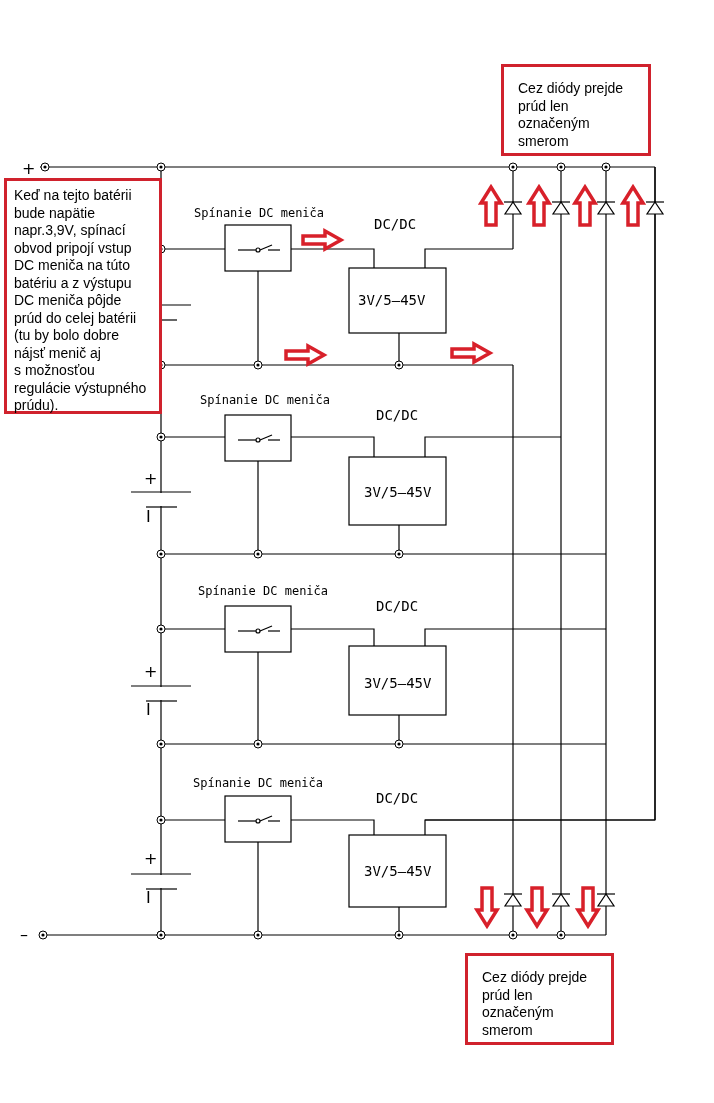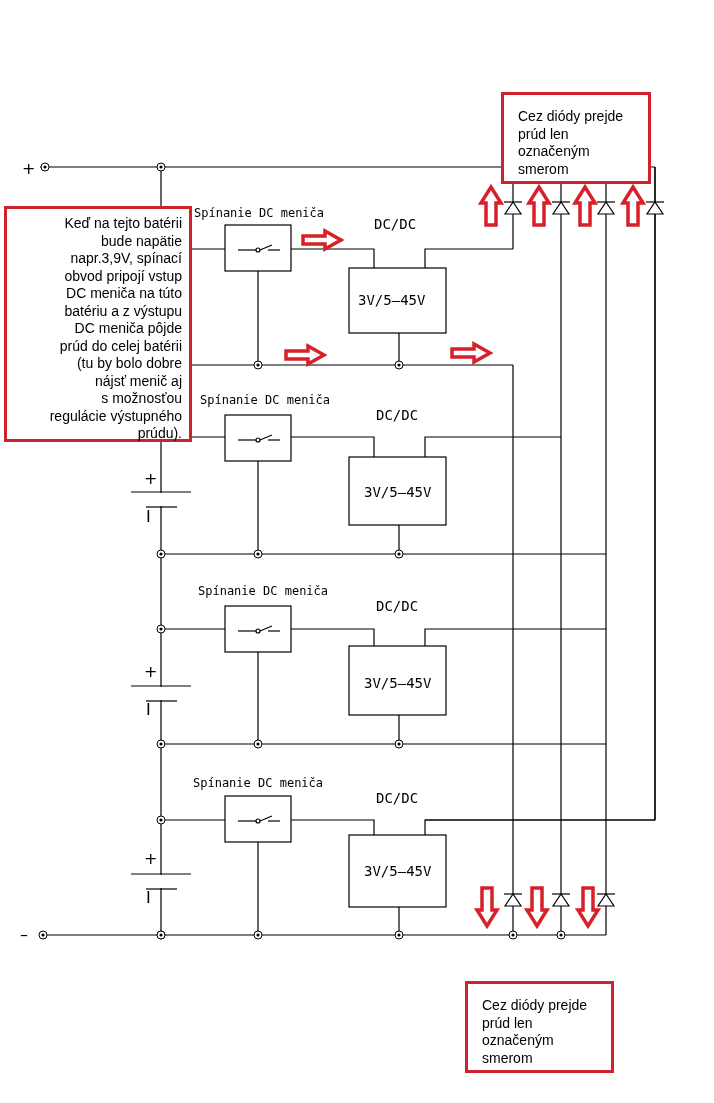--- a/index.html
+++ b/index.html
@@ -8,23 +8,23 @@
   .wire { stroke: #000; stroke-width: 1.2; fill: none; }
   .comp { stroke: #000; stroke-width: 1.2; fill: #fff; }
   .node { stroke: #000; stroke-width: 1; fill: #fff; }
   .nodedot { fill: #000; }
   .cad { font-family: "DejaVu Sans Mono", monospace; font-size: 14px; fill: #000; }
   .cad-small { font-family: "DejaVu Sans Mono", monospace; font-size: 12px; fill: #000; }
   .arrow { fill: #fff; stroke: #d8202a; stroke-width: 3.5; stroke-linejoin: miter; }
   .note {
     position: absolute; border: 3px solid #d0222d; background: #fff;
     font-family: "Liberation Sans", sans-serif; font-size: 14px; line-height: 17.5px;
-    color: #000; box-sizing: border-box; white-space: pre-line; margin-top: 28px;
+    color: #000; box-sizing: border-box; white-space: pre-line;
   }
-  #note-left { left: 4px; top: 178px; width: 188px; height: 236px; padding: 6px 7px; text-align: right; }
+  #note-left { left: 4px; top: 178px; width: 158px; height: 236px; padding: 6px 7px; }
   #note-top { left: 501px; top: 64px; width: 150px; height: 92px; padding: 13px 14px; }
   #note-bottom { left: 465px; top: 953px; width: 149px; height: 92px; padding: 13px 14px; }
   .sign { font-family: "DejaVu Sans", sans-serif; font-size: 16px; fill: #000; }
 </style>
 </head>
 <body>
 
 <svg id="schematic" width="714" height="1103" viewBox="0 0 714 1103" xmlns="http://www.w3.org/2000/svg">
   <g id="wires">
       <line x1="40" y1="167" x2="655" y2="167" class="wire"></line>

